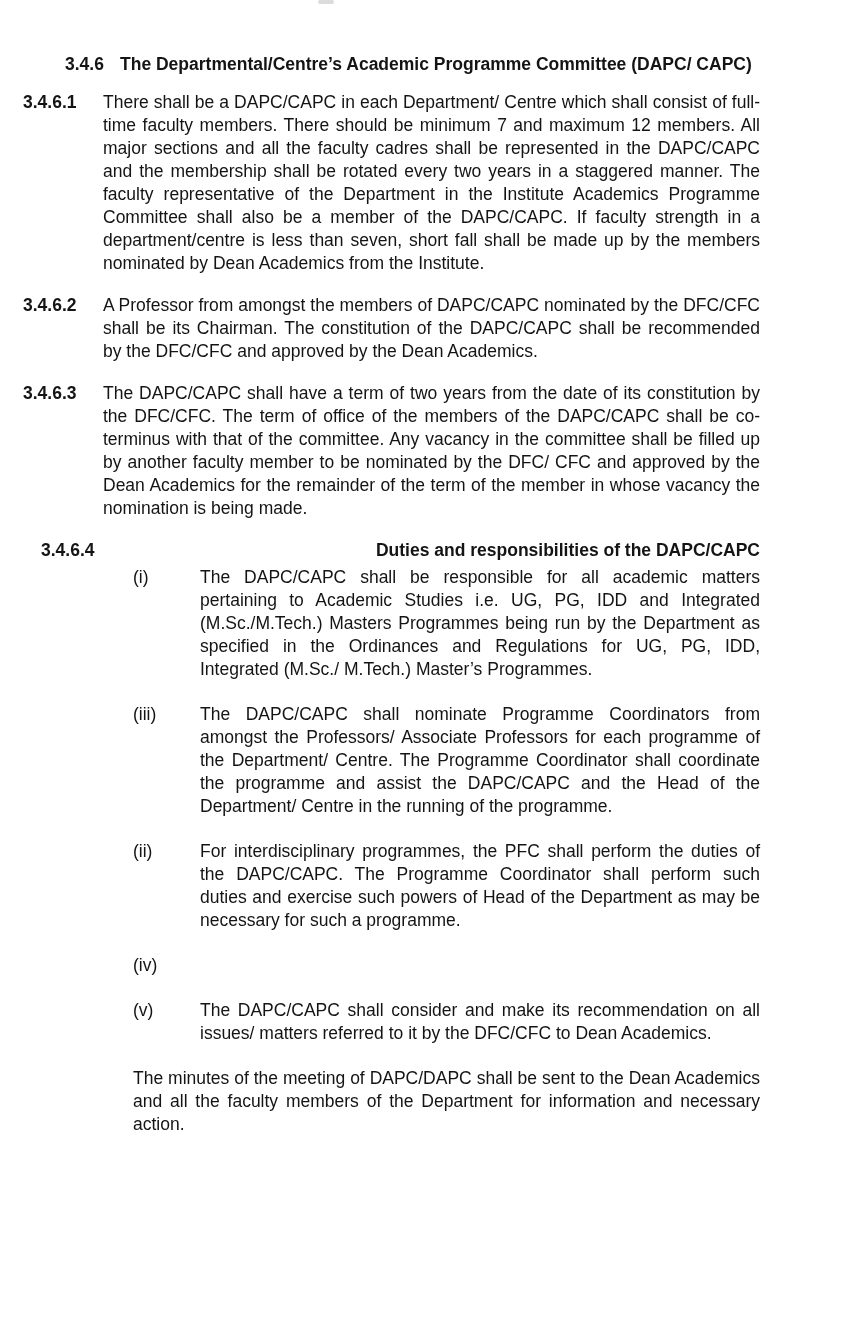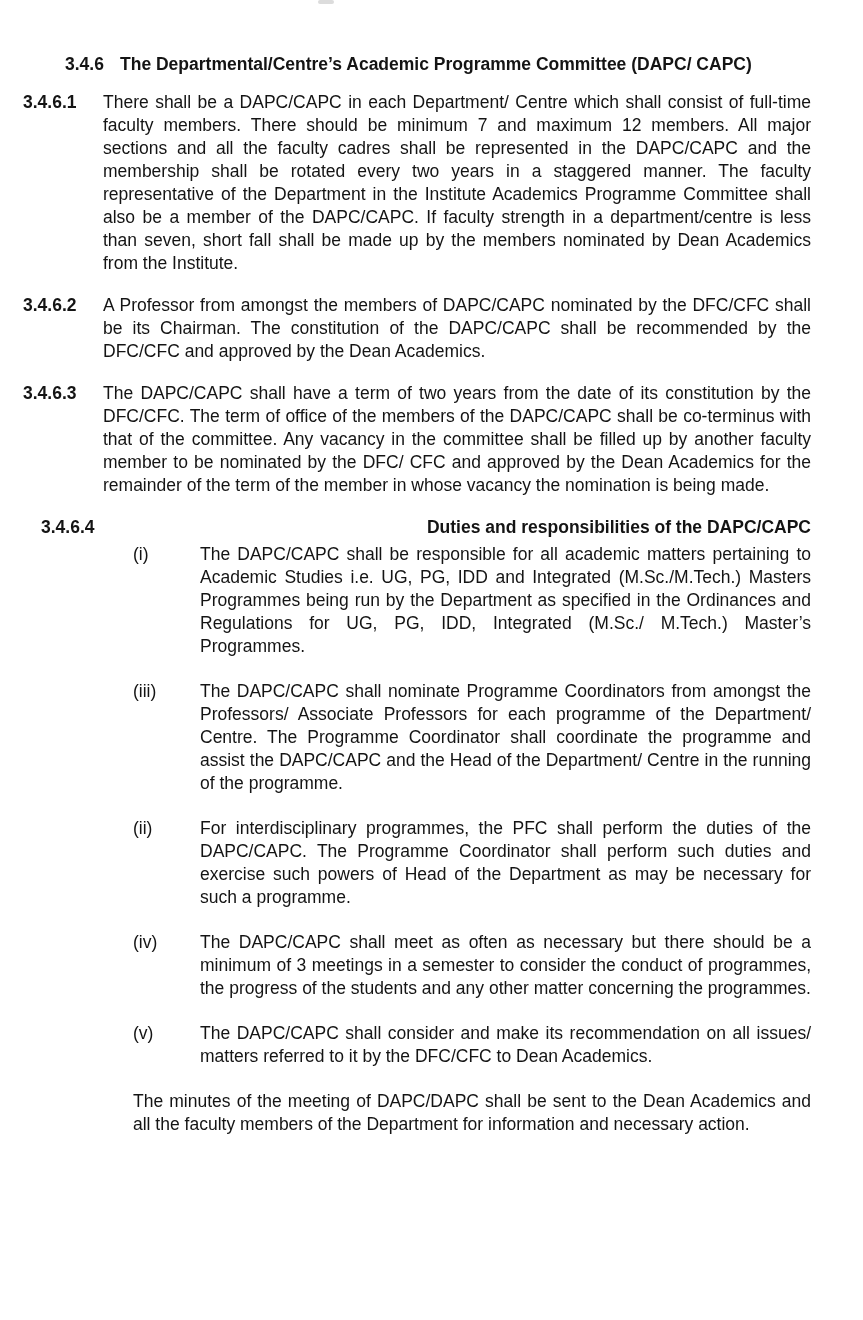--- a/index.html
+++ b/index.html
@@ -10,21 +10,21 @@
   .page {
     position: relative;
     width: 863px;
     height: 1320px;
     background: #ffffff;
     font-family: "Liberation Sans", "DejaVu Sans", sans-serif;
     font-size: 17.5px;
     line-height: 23px;
     color: #141414;
     box-sizing: border-box;
-    padding: 53px 52px 0 0;
+    padding: 53px 103px 0 0;
     overflow: hidden;
   }
   .row {
     display: flex;
     align-items: flex-start;
   }
   .num {
     font-weight: bold;
     flex: 0 0 auto;
   }
@@ -103,21 +103,20 @@
     <div class="li-row">
       <span class="li-marker">(iii)</span>
       <span class="li-text">The DAPC/CAPC shall nominate Programme Coordinators from amongst the Professors/ Associate Professors for each programme of the Department/ Centre. The Programme Coordinator shall coordinate the programme and assist the DAPC/CAPC and the Head of the Department/ Centre in the running of the programme.</span>
     </div>
     <div class="li-row">
       <span class="li-marker">(ii)</span>
       <span class="li-text">For interdisciplinary programmes, the PFC shall perform the duties of the DAPC/CAPC. The Programme Coordinator shall perform such duties and exercise such powers of Head of the Department as may be necessary for such a programme.</span>
     </div>
     <div class="li-row">
       <span class="li-marker">(iv)</span>
-      <span class="li-text">The DAPC/CAPC shall meet as often as necessary but there should be a minimum of 3 meetings in a semester to consider the conduct of programmes, the progress of the students and any other matter concerning the programmes.</span>
     </div>
     <div class="li-row">
       <span class="li-marker">(v)</span>
       <span class="li-text">The DAPC/CAPC shall consider and make its recommendation on all issues/ matters referred to it by the DFC/CFC to Dean Academics.</span>
     </div>
     <div class="li-row">
       <span class="li-text">The minutes of the meeting of DAPC/DAPC shall be sent to the Dean Academics and all the faculty members of the Department for information and necessary action.</span>
     </div>
   </div>
 

